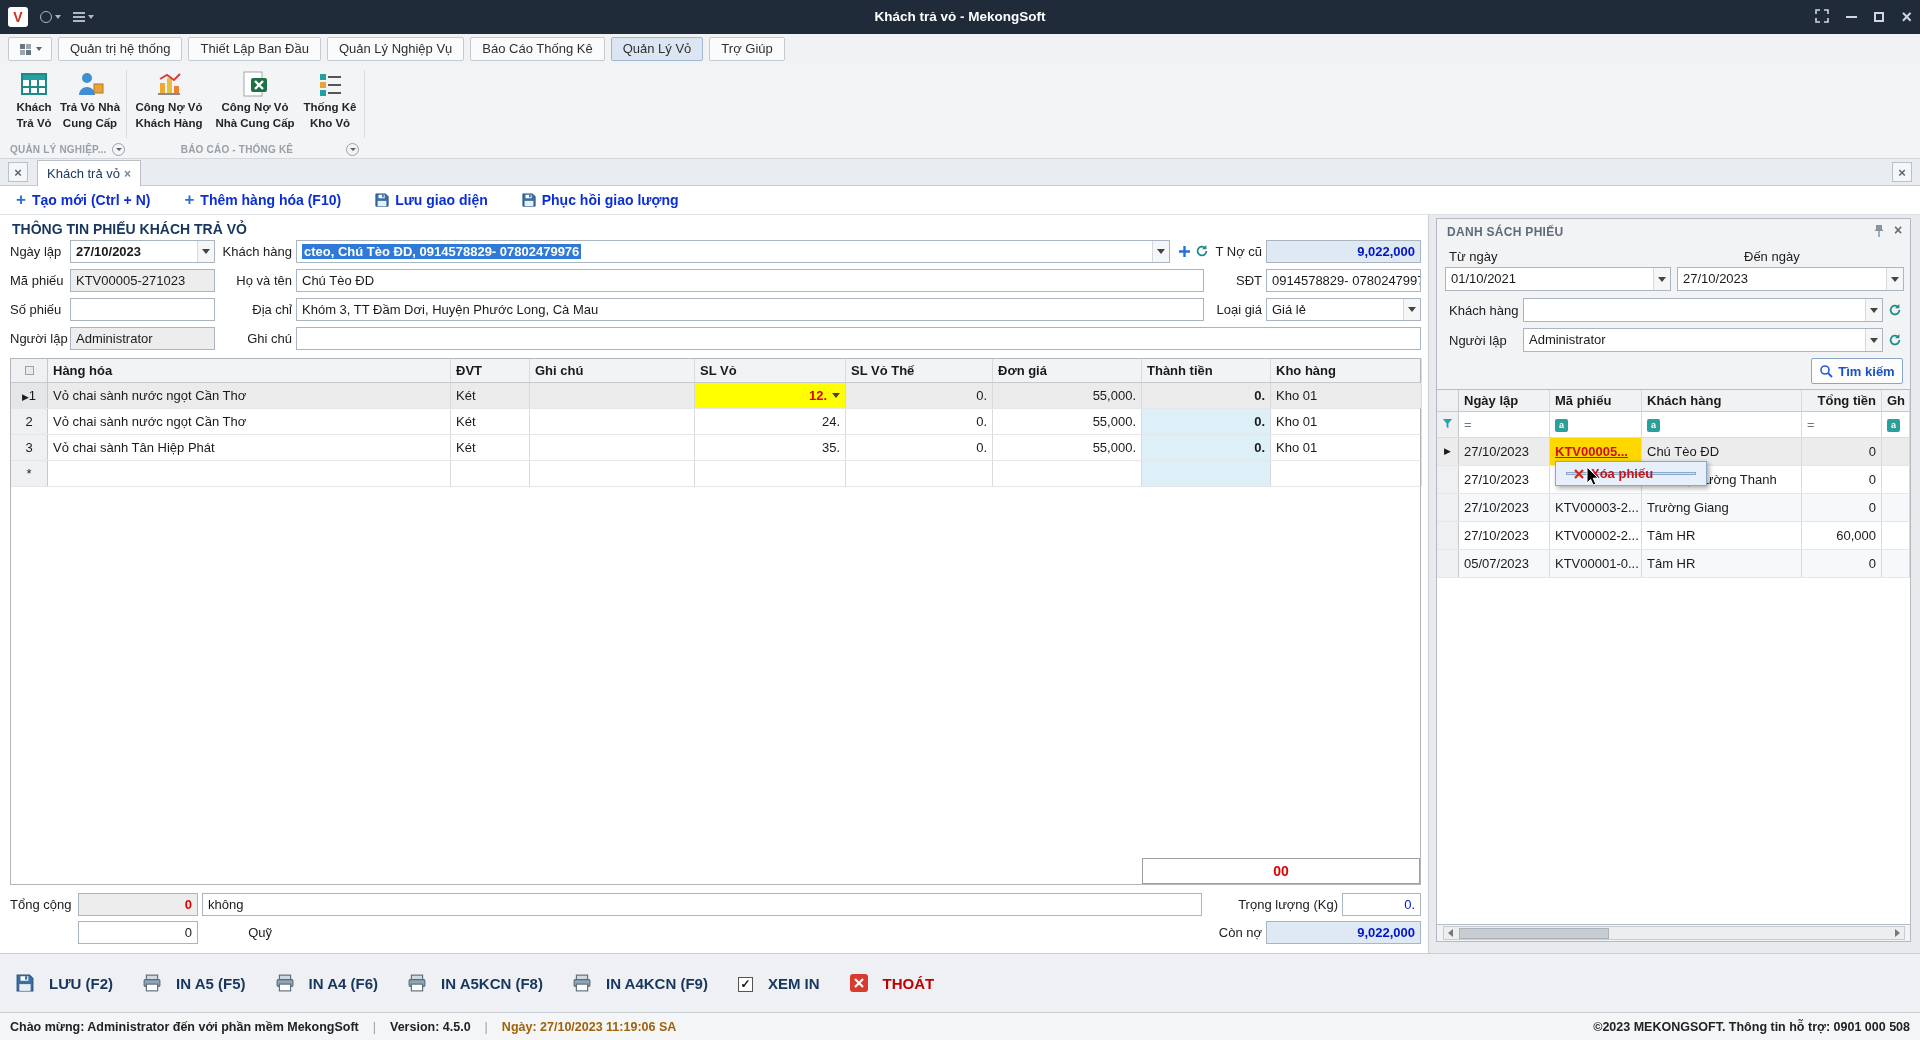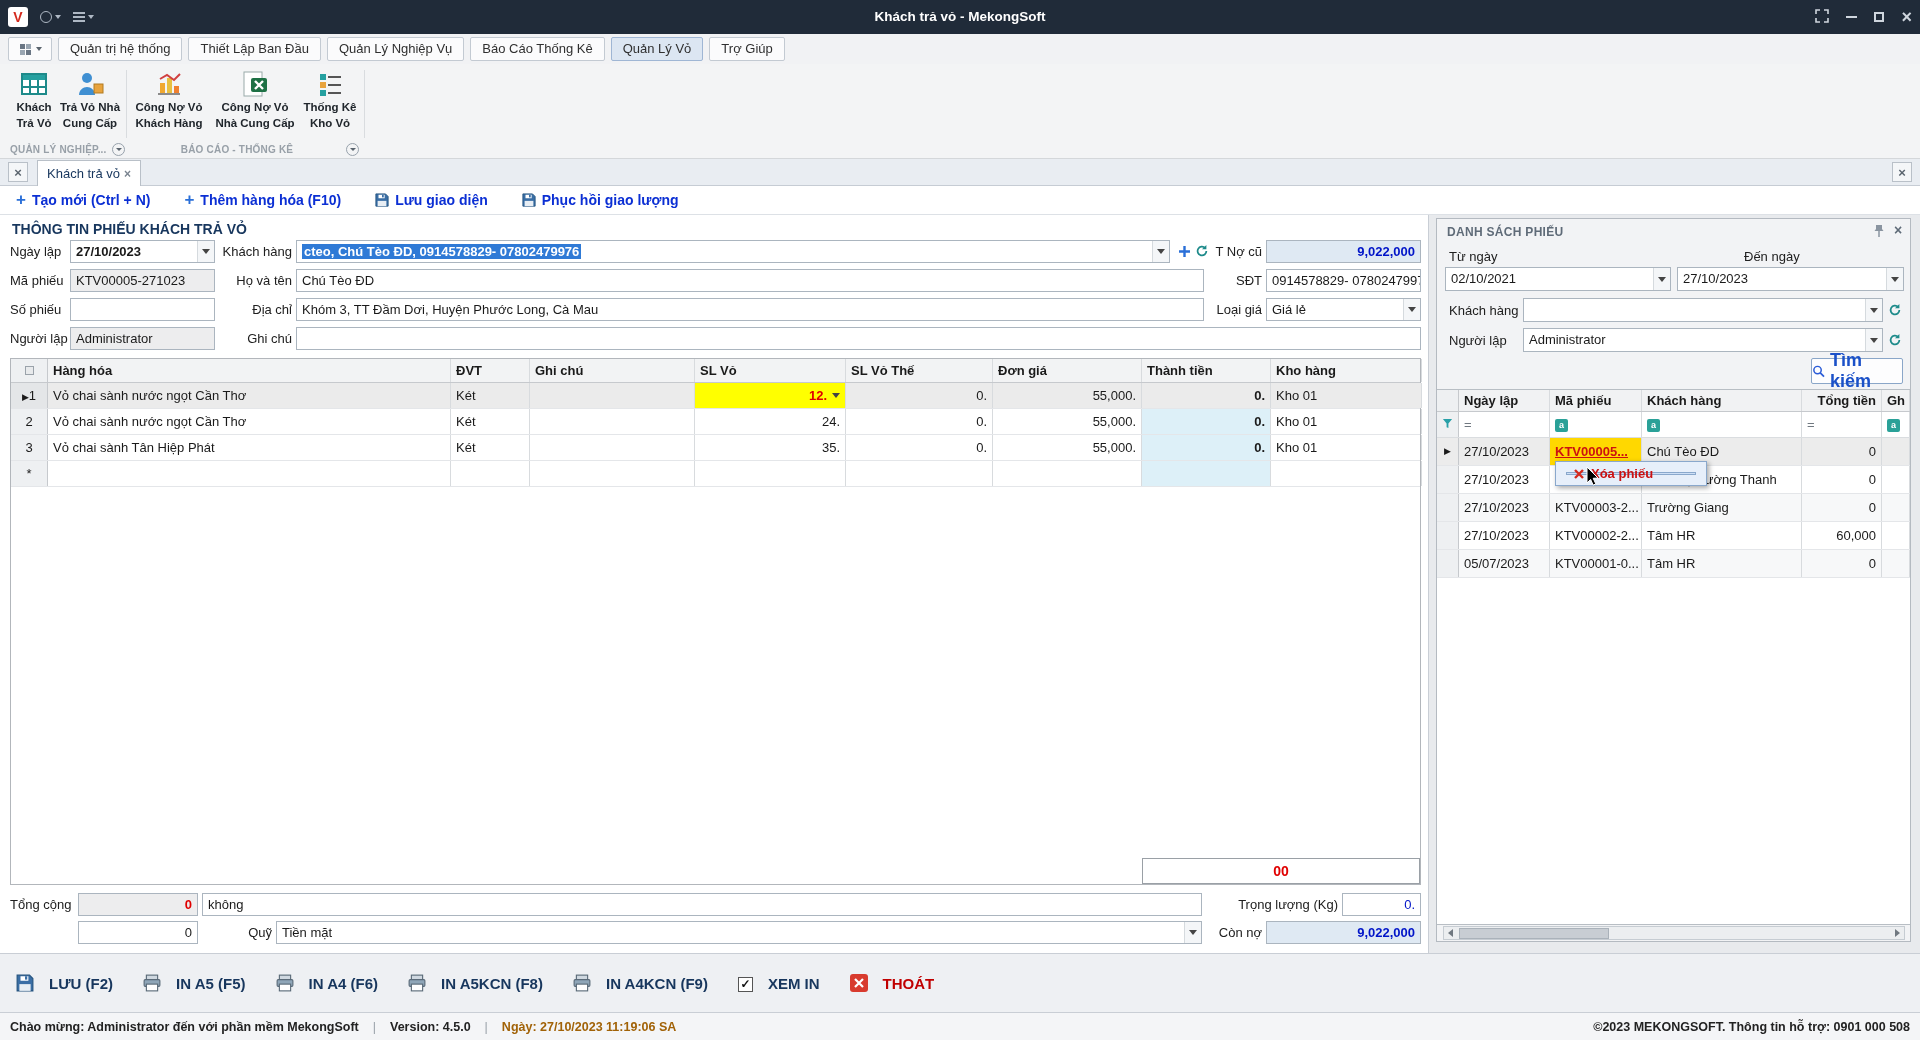--- a/index.html
+++ b/index.html
@@ -87,21 +87,21 @@
 .p-head{position:absolute;left:0;top:0;width:473px;height:22px;display:flex;background:#f1f2f3;border-bottom:1px solid #c6c9cd;font-weight:bold}
 .p-head .gc{line-height:21px}
 .p-filter{position:absolute;left:0;top:22px;width:473px;height:26px;display:flex;background:#fff;border-bottom:1px solid #dadde0}
 .p-filter .gc{line-height:25px;color:#707880}
 .p-row{position:absolute;left:0;width:473px;height:28px;display:flex;border-bottom:1px solid #e4e6e9;background:#fff}
 .p-row .gc{line-height:27px}
 .p-row.alt{background:#f7f8f9}
 .p-row.sel2 .gc{background:#ececec}
 .codehl{background:#ffd800 !important;color:#cc1111;font-weight:bold;text-decoration:underline}
 .fb{display:inline-block;width:13px;height:13px;background:#2aa198;border-radius:2px;color:#fff;font-size:9px;line-height:13px;text-align:center;font-weight:bold;vertical-align:middle}
-.search-btn{position:absolute;left:374px;top:139px;width:92px;height:26px;background:#fdfdfe;border:1px solid #8aa6c8;border-radius:2px;display:flex;align-items:center;justify-content:center;gap:5px;color:#1a50c8;font-weight:bold;font-size:18px}
+.search-btn{position:absolute;left:374px;top:139px;width:92px;height:26px;background:#fdfdfe;border:1px solid #8aa6c8;border-radius:2px;display:flex;align-items:center;justify-content:center;gap:5px;color:#1a50c8;font-weight:bold;font-size:13px}
 .ctx{position:absolute;left:118px;top:242px;width:152px;height:25px;background:#e7effa;border:1px solid #8aa8cc;box-shadow:2px 2px 5px rgba(0,0,0,.35);z-index:40;display:flex;padding:10px}
 .ctx-item{flex:1;display:flex;align-items:center;gap:6px;background:#cfe0f6;border:1px solid #8aa8cc;padding:0 6px;color:#cc1111;font-weight:bold;font-size:13px}
 .hsb{position:absolute;left:6px;top:707px;width:462px;height:14px;background:#eceef0;border:1px solid #c6ccd2;display:flex;align-items:center}
 .hsb-thumb{width:150px;height:11px;background:#c8cdd3;border:1px solid #aab2ba;marg;margin-left:2px}
 .tri-l{width:0;height:0;border-top:4px solid transparent;border-bottom:4px solid transparent;border-right:5px solid #707880;margin:0 4px}
 .tri-r{width:0;height:0;border-top:4px solid transparent;border-bottom:4px solid transparent;border-left:5px solid #707880;margin:0 4px 0 auto}
 
 
 .actionbar{position:absolute;left:0;top:953px;width:1920px;height:59px;background:#eef0f3;border-top:1px solid #c9ced5;display:flex;align-items:center;gap:30px;padding-left:16px}
 .act{display:flex;align-items:flex-end;gap:15px;font-size:15px;font-weight:bold;color:#17365d;white-space:nowrap}
@@ -380,41 +380,38 @@
 
     <div class="flabel" style="left:10px;top:678px">Tổng cộng</div>
     <div class="fi ro n" style="left:78px;top:678px;width:120px;color:#e00000;font-weight:bold">0</div>
     <div class="fi" style="left:202px;top:678px;width:1000px">không</div>
     <div class="flabel r" style="left:1210px;top:678px;width:128px">Trọng lượng (Kg)</div>
     <div class="fi n" style="left:1342px;top:678px;width:79px;color:#0014c8">0.</div>
 
     <div class="flabel" style="left:10px;top:732px">Thanh toán</div>
     <div class="fi n" style="left:78px;top:706px;width:120px">0</div>
     <div class="flabel r" style="left:234px;top:706px;width:38px">Quỹ</div>
-    <div class="fi hasdd" style="left:276px;top:706px;width:926px"><span>Tiền mặt</span><span class="dd">
-          <span class="caret"></span>
-        </span></div>
     <div class="flabel r" style="left:1194px;top:706px;width:68px">Còn nợ</div>
     <div class="fi valbox" style="left:1266px;top:706px;width:155px">9,022,000</div>
   </div>
 
   <div class="dock">
     <div class="panel">
       <div class="p-title">DANH SÁCH PHIẾU</div>
       <span class="mini-ic" style="left:434px;top:4px">
           <svg width="12" height="14" viewBox="0 0 12 14">
             <path d="M3 1h6v4l1.5 2h-9L3 5z" fill="#8a94a0"></path>
             <line x1="6" y1="7" x2="6" y2="13" stroke="#8a94a0" stroke-width="1.5"></line>
           </svg>
         </span>
       <span class="mini-ic" style="left:453px;top:3px;color:#5f6b78;font-weight:bold;font-size:14px">×</span>
 
       <div class="plabel" style="left:12px;top:30px">Từ ngày</div>
       <div class="plabel" style="left:307px;top:30px">Đến ngày</div>
-      <div class="fi hasdd" style="left:8px;top:48px;width:226px;height:24px"><span>02/10/2021</span><span class="dd">
+      <div class="fi hasdd" style="left:8px;top:48px;width:226px;height:24px"><span>01/10/2021</span><span class="dd">
             <span class="caret"></span>
           </span></div>
       <div class="fi hasdd" style="left:240px;top:48px;width:227px;height:24px"><span>27/10/2023</span><span class="dd">
             <span class="caret"></span>
           </span></div>
 
       <div class="plabel" style="left:12px;top:84px">Khách hàng</div>
       <div class="fi hasdd" style="left:86px;top:79px;width:360px;height:24px"><span></span><span class="dd">
             <span class="caret"></span>
           </span></div>

